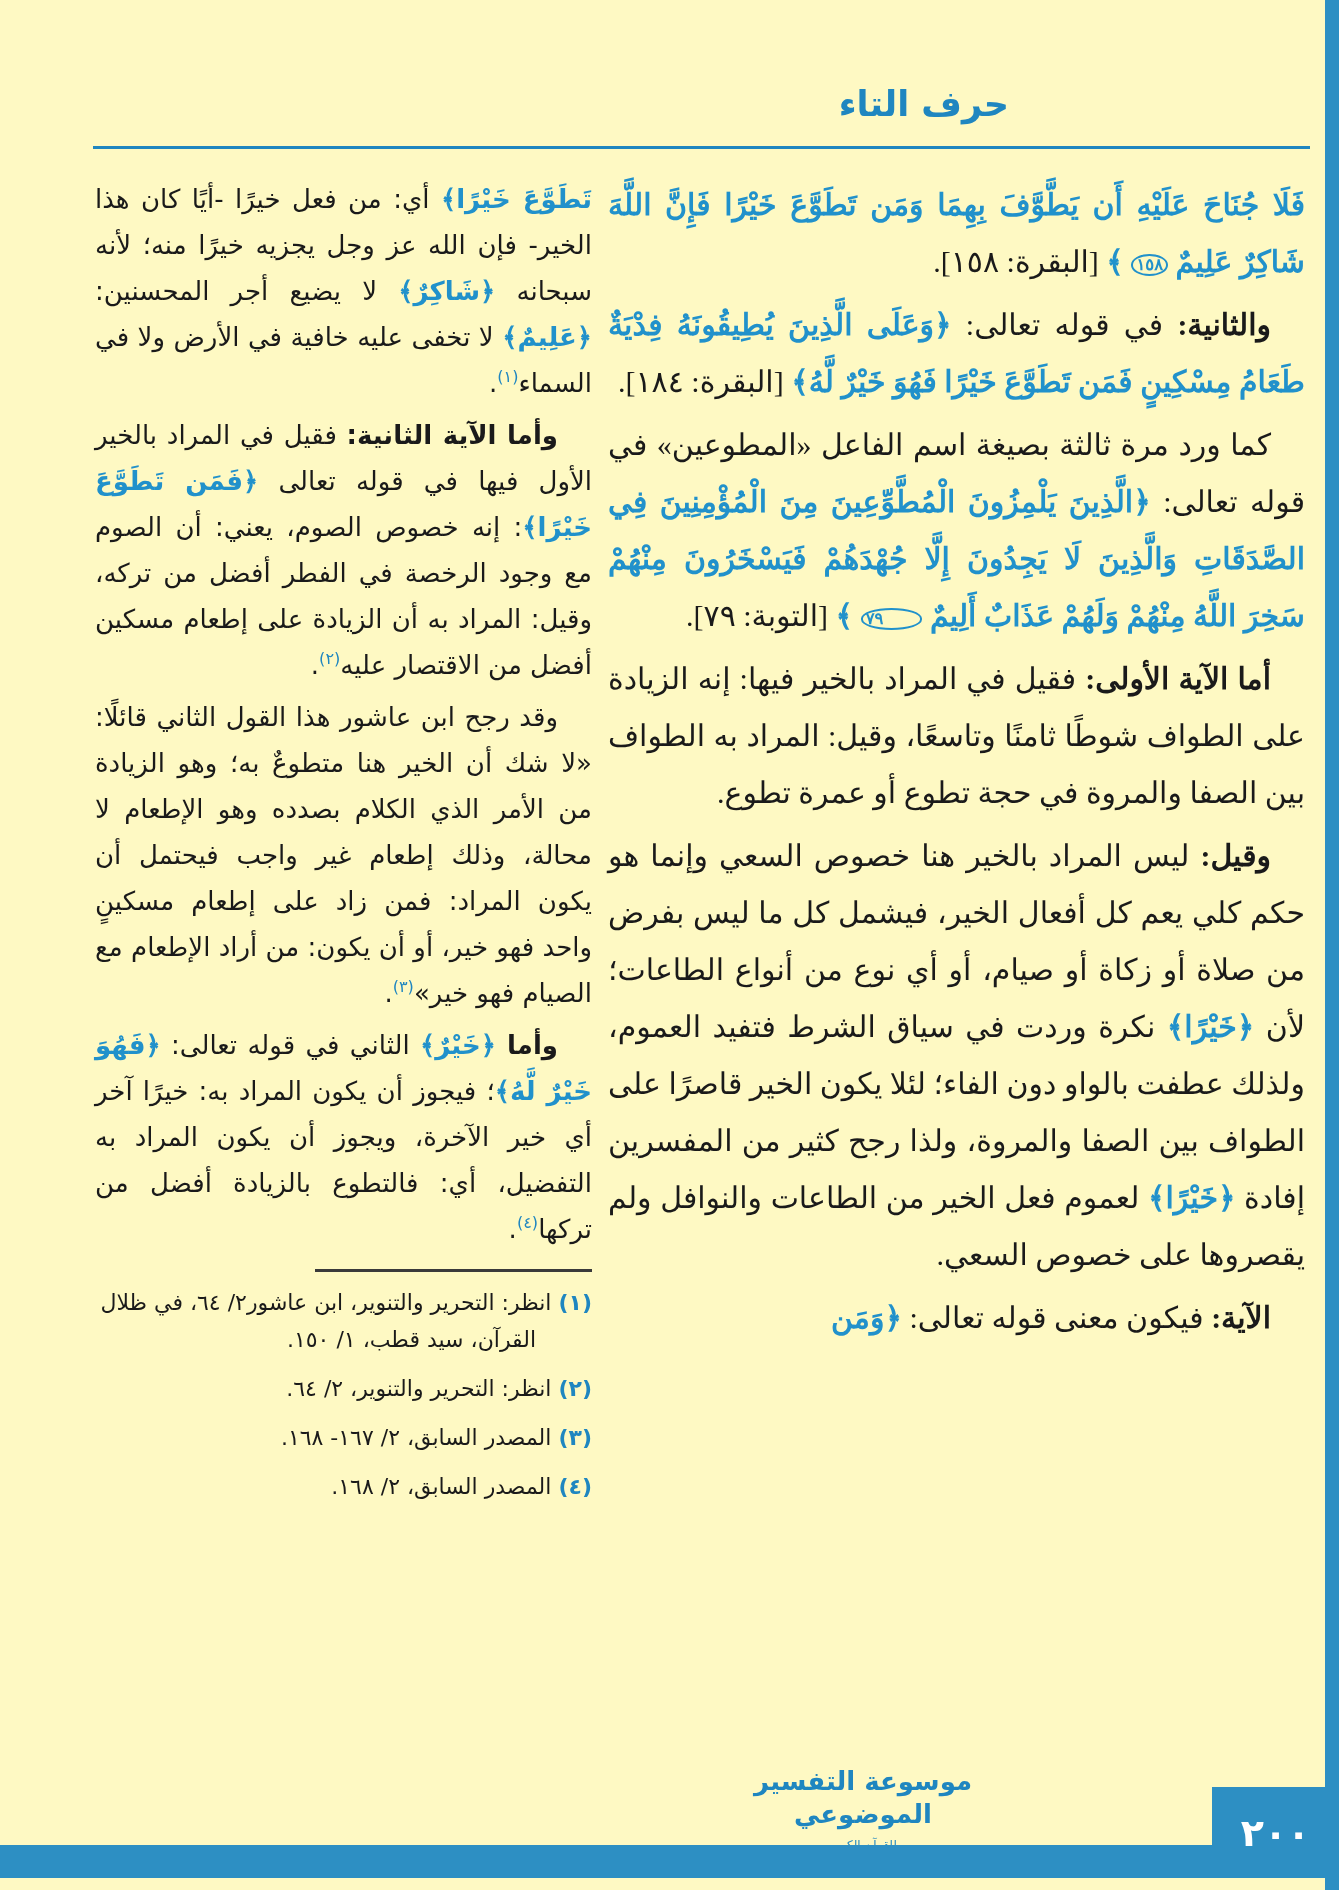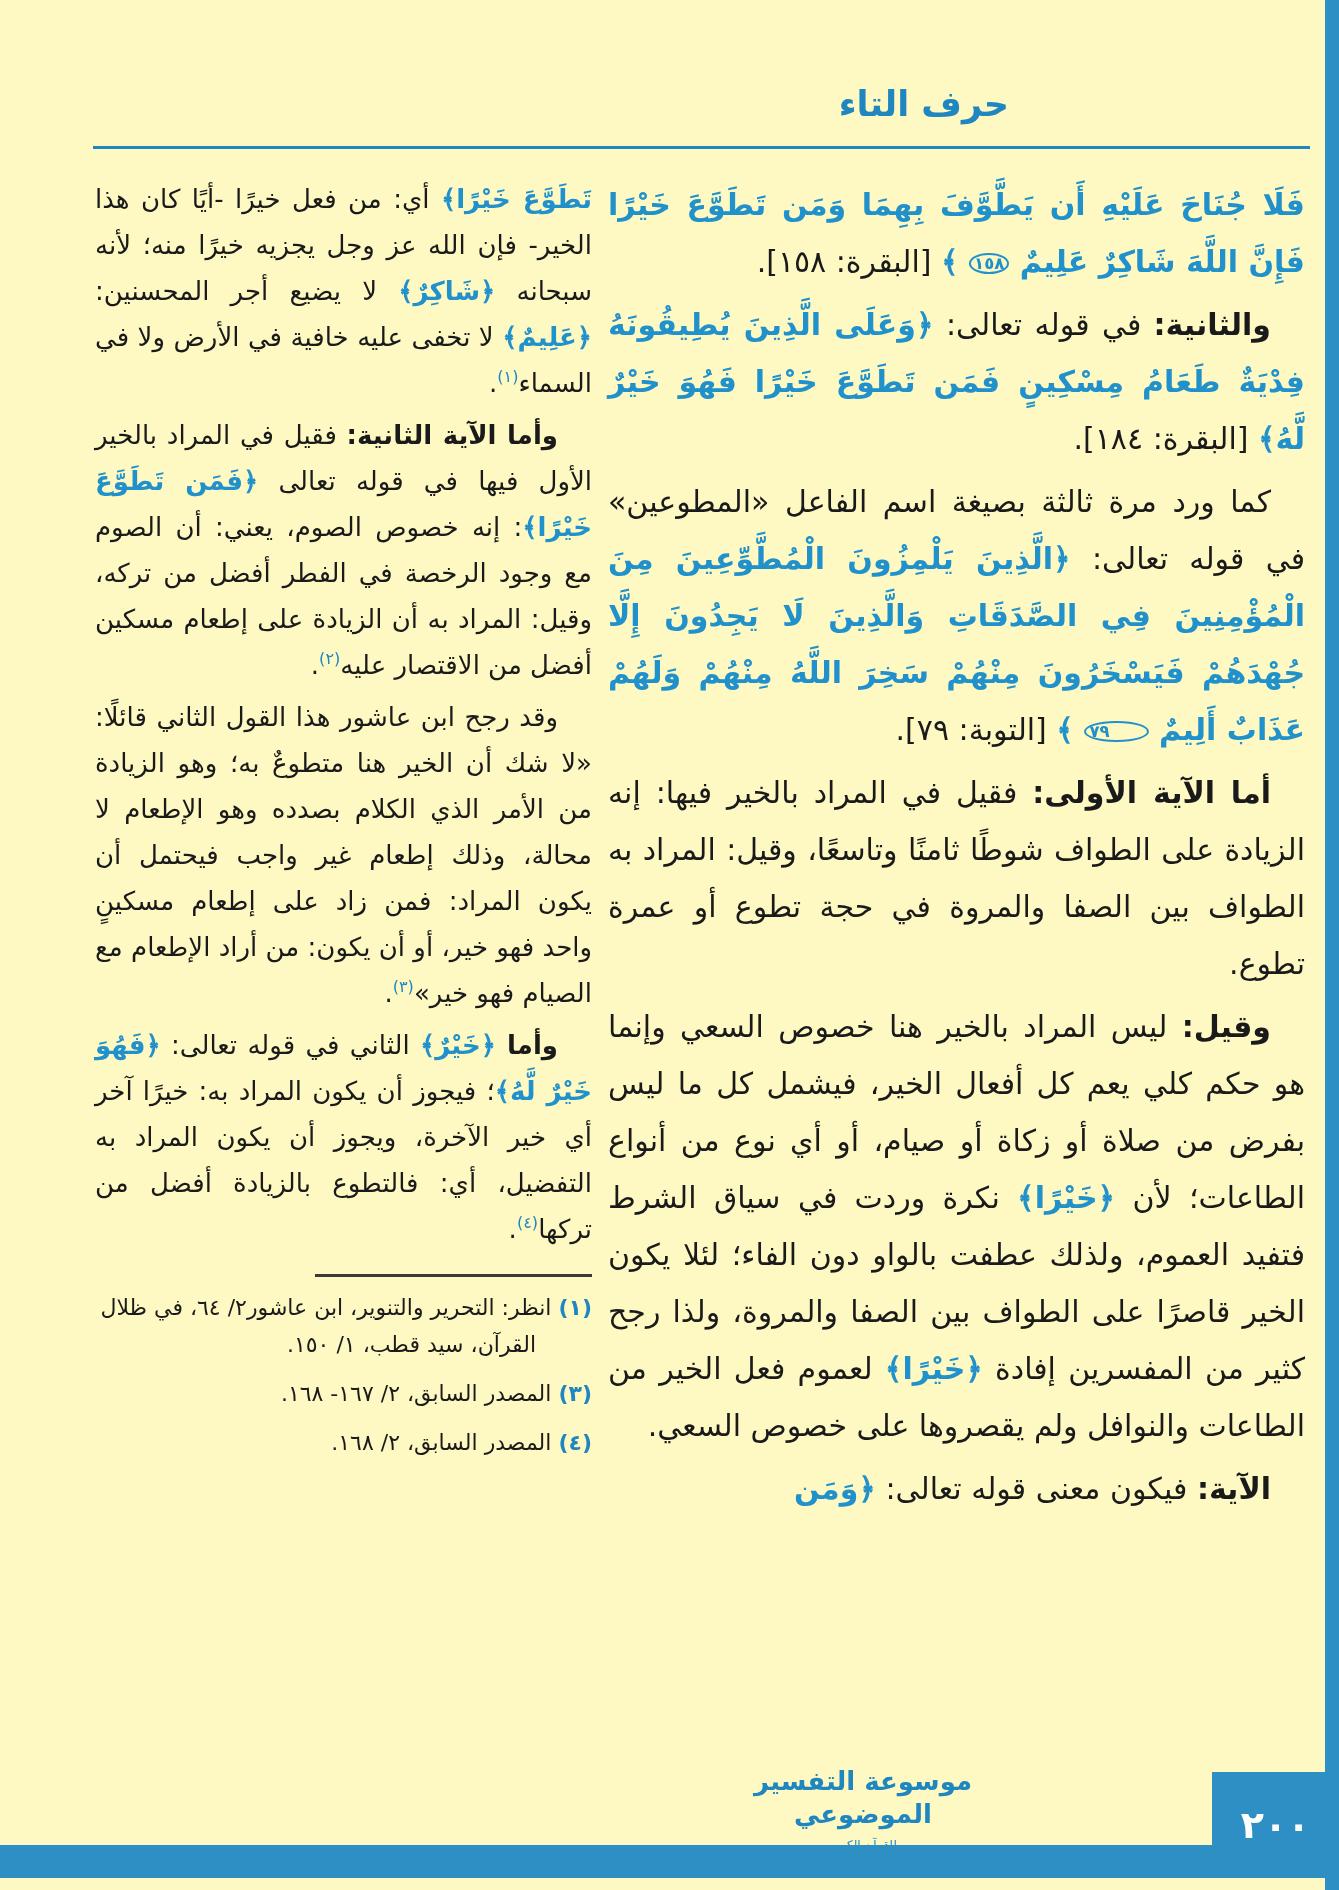--- a/index.html
+++ b/index.html
@@ -12,21 +12,21 @@
   body{margin:0;background:#e8e8e8;}
   .page{
     position:relative;width:1339px;height:1890px;margin:0 auto;
     background:#fef9c3;overflow:hidden;direction:rtl;
     font-family:"DejaVu Sans",sans-serif;color:var(--text);
   }
   .edge-strip{position:absolute;top:0;right:0;bottom:0;width:14px;background:var(--band);}
   .header-title{position:absolute;top:84px;right:330px;font-size:35px;font-weight:bold;color:var(--accent);}
   .header-rule{position:absolute;top:146px;left:93px;right:29px;height:3px;background:var(--accent);}
   .col{position:absolute;top:176px;text-align:justify;}
-  .col-right{left:608px;width:697px;font-size:30px;line-height:57px;}
+  .col-right{left:608px;width:697px;font-size:30px;line-height:57px;font-family:Liberation Serif, serif;}
   .col-left{left:95px;width:497px;font-size:26px;line-height:46px;height:1288px;display:flex;flex-direction:column;gap:11px;}
   .para{margin:0 0 6px;}
   .para.indent{text-indent:34px;}
   .seg-plain{}
   .seg-bold{font-weight:bold;}
   .seg-quran{color:var(--quran);font-weight:bold;}
   .seg-sup{color:var(--accent);font-size:0.62em;vertical-align:super;line-height:0;}
   .seg-ayah{
     display:inline-block;min-width:1.3em;height:1.3em;line-height:1.15em;
     border:2px solid var(--quran);border-radius:50%;color:var(--quran);
@@ -34,21 +34,21 @@
   }
   .footnotes{margin-top:auto;font-size:22px;line-height:37px;text-align:right;}
   .fn-sep{width:277px;height:3px;background:#3a3a3a;margin:0 0 12px auto;}
   .footnote{padding-right:56px;text-indent:-56px;margin:12px 0 3px;}
   .fn-marker{color:var(--accent);font-weight:bold;}
   .footer-logo{position:absolute;top:1742px;right:364px;width:224px;text-align:center;color:var(--accent);margin-top:23px;}
   .logo-l1{font-size:26px;font-weight:bold;line-height:33px;}
   .logo-l2{font-size:12px;line-height:22px;margin-top:3px;}
   .bottom-bar{position:absolute;left:0;right:0;bottom:12px;height:33px;background:var(--band);}
   .pagenum-box{
-    position:absolute;right:0;bottom:12px;width:127px;height:106px;background:var(--band);
+    position:absolute;right:0;bottom:12px;width:127px;height:91px;background:var(--band);
     color:#ffffff;display:flex;align-items:center;justify-content:center;
     font-size:38px;font-weight:bold;
   }
 </style>
 </head>
 <body>
 
 <div class="page">
 
   <div class="edge-strip"></div>
@@ -69,20 +69,21 @@
     <div class="col-body">
         <p class="para"><span class="seg-quran">تَطَوَّعَ خَيْرًا﴾</span><span class="seg-plain"> أي: من فعل خيرًا -أيًا كان هذا الخير- فإن الله عز وجل يجزيه خيرًا منه؛ لأنه سبحانه </span><span class="seg-quran">﴿شَاكِرٌ﴾</span><span class="seg-plain"> لا يضيع أجر المحسنين: </span><span class="seg-quran">﴿عَلِيمٌ﴾</span><span class="seg-plain"> لا تخفى عليه خافية في الأرض ولا في السماء</span><span class="seg-sup">(١)</span><span class="seg-plain">.</span></p>
         <p class="para indent"><span class="seg-bold">وأما الآية الثانية:</span><span class="seg-plain"> فقيل في المراد بالخير الأول فيها في قوله تعالى </span><span class="seg-quran">﴿فَمَن تَطَوَّعَ خَيْرًا﴾</span><span class="seg-plain">: إنه خصوص الصوم، يعني: أن الصوم مع وجود الرخصة في الفطر أفضل من تركه، وقيل: المراد به أن الزيادة على إطعام مسكين أفضل من الاقتصار عليه</span><span class="seg-sup">(٢)</span><span class="seg-plain">.</span></p>
         <p class="para indent"><span class="seg-plain">وقد رجح ابن عاشور هذا القول الثاني قائلًا: «لا شك أن الخير هنا متطوعٌ به؛ وهو الزيادة من الأمر الذي الكلام بصدده وهو الإطعام لا محالة، وذلك إطعام غير واجب فيحتمل أن يكون المراد: فمن زاد على إطعام مسكينٍ واحد فهو خير، أو أن يكون: من أراد الإطعام مع الصيام فهو خير»</span><span class="seg-sup">(٣)</span><span class="seg-plain">.</span></p>
         <p class="para indent"><span class="seg-bold">وأما </span><span class="seg-quran">﴿خَيْرٌ﴾</span><span class="seg-plain"> الثاني في قوله تعالى: </span><span class="seg-quran">﴿فَهُوَ خَيْرٌ لَّهُ﴾</span><span class="seg-plain">؛ فيجوز أن يكون المراد به: خيرًا آخر أي خير الآخرة، ويجوز أن يكون المراد به التفضيل، أي: فالتطوع بالزيادة أفضل من تركها</span><span class="seg-sup">(٤)</span><span class="seg-plain">.</span></p>
       </div>
 
     <div class="footnotes">
       <div class="fn-sep"></div>
       <div class="footnote"><span class="fn-marker">(١)</span><span> انظر: التحرير والتنوير، ابن عاشور٢/ ٦٤، في ظلال القرآن، سيد قطب، ١/ ١٥٠.</span></div>
+      <div class="footnote"><span class="fn-marker">(٢)</span><span> انظر: التحرير والتنوير، ٢/ ٦٤.</span></div>
       <div class="footnote"><span class="fn-marker">(٣)</span><span> المصدر السابق، ٢/ ١٦٧- ١٦٨.</span></div>
       <div class="footnote"><span class="fn-marker">(٤)</span><span> المصدر السابق، ٢/ ١٦٨.</span></div>
     </div>
   </div>
 
   <div class="footer-logo">
     <div class="logo-l1">موسوعة التفسير الموضوعي</div>
     <div class="logo-l2">للقرآن الكريم</div>
   </div>
 

